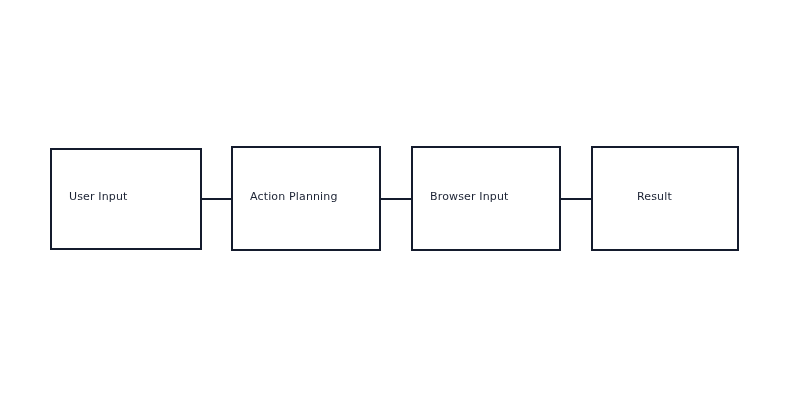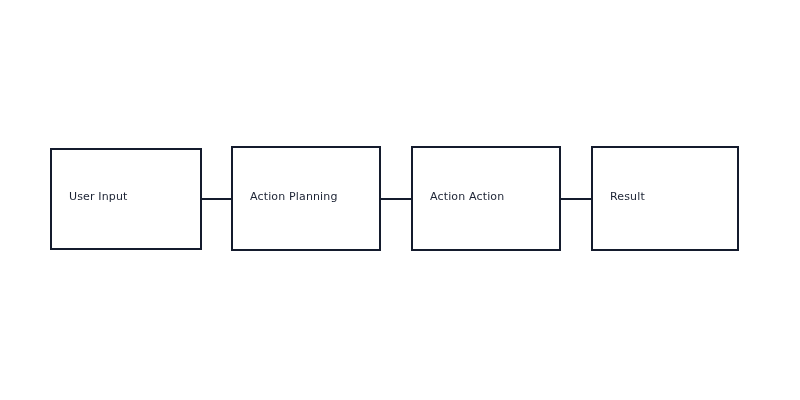--- a/index.html
+++ b/index.html
@@ -44,21 +44,21 @@
   
   #node-user-input     { left: 50px;  top: 148px; width: 152px; height: 102px; }
   #node-agent-planning { left: 231px; top: 146px; width: 150px; height: 105px; }
   #node-browser-action { left: 411px; top: 146px; width: 150px; height: 105px; }
   #node-result         { left: 591px; top: 146px; width: 148px; height: 105px; }
 
   
   #label-user-input     { left: 69px;  top: 190px; }
   #label-agent-planning { left: 250px; top: 190px; }
   #label-browser-action { left: 430px; top: 190px; }
-  #label-result         { left: 610px; top: 190px; text-align: right; }
+  #label-result         { left: 637px; top: 190px; text-align: right; }
 
   
   #connector-1 { left: 201px; top: 198px; width: 31px; }
   #connector-2 { left: 380px; top: 198px; width: 32px; }
   #connector-3 { left: 560px; top: 198px; width: 32px; }
 </style>
 </head>
 <body>
 
 <div id="diagram-canvas">
@@ -67,20 +67,20 @@
   <div class="node-label" id="label-user-input">User Input</div>
 
   <div class="connector" id="connector-1"></div>
 
   <div class="node-box" id="node-agent-planning"></div>
   <div class="node-label" id="label-agent-planning">Action Planning</div>
 
   <div class="connector" id="connector-2"></div>
 
   <div class="node-box" id="node-browser-action"></div>
-  <div class="node-label" id="label-browser-action">Action Action</div>
+  <div class="node-label" id="label-browser-action">Browser Input</div>
 
   <div class="connector" id="connector-3"></div>
 
   <div class="node-box" id="node-result"></div>
   <div class="node-label" id="label-result">Result</div>
 
 </div>
 
 </body></html>

